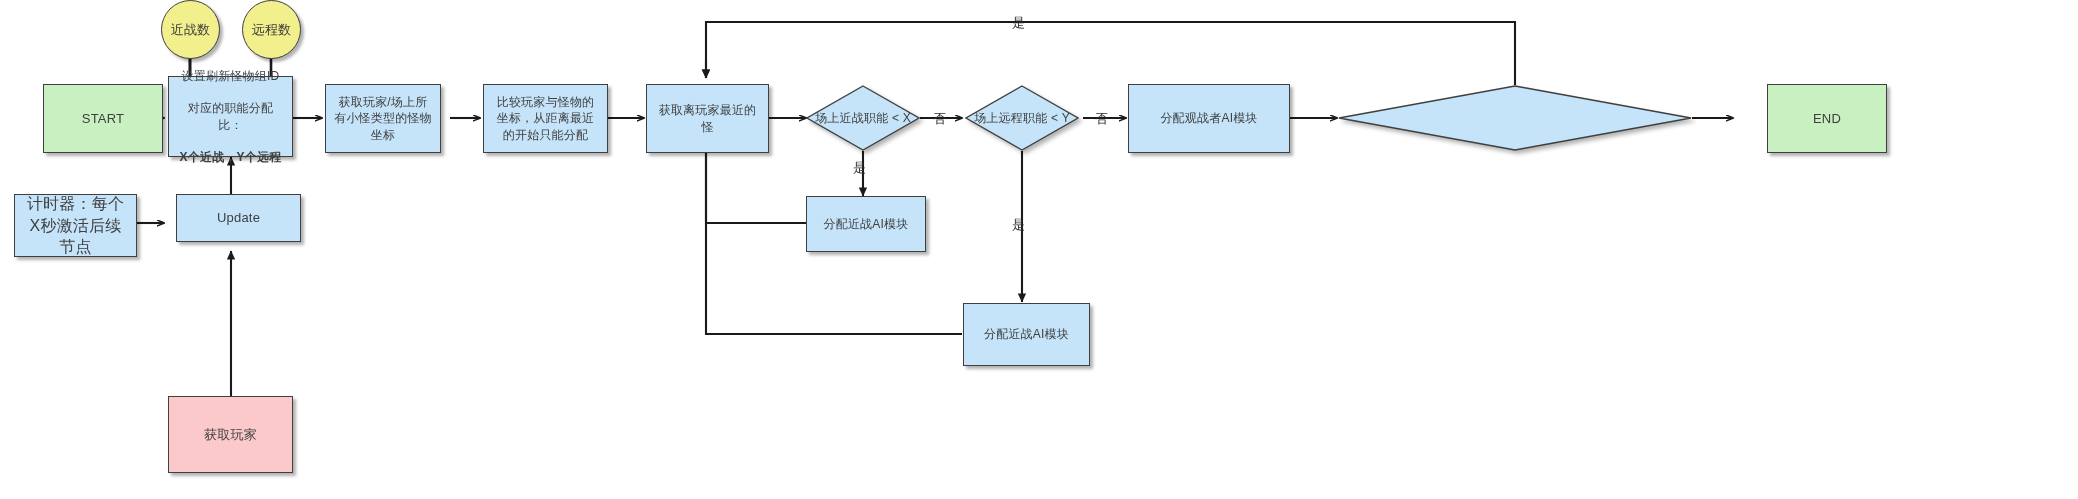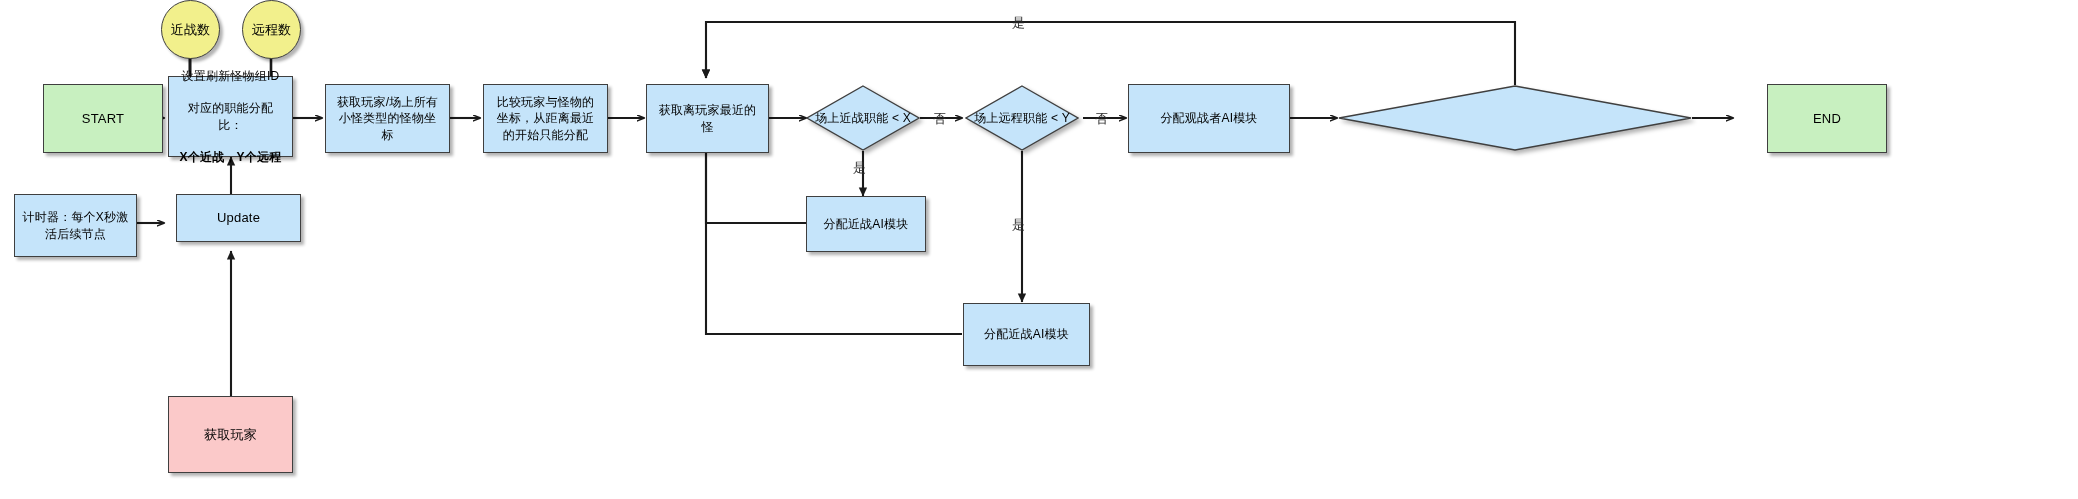--- a/index.html
+++ b/index.html
@@ -19,21 +19,21 @@
     position:absolute;left:0;top:0;width:2078px;height:499px;
     pointer-events:none;
   }
   .node{
     position:absolute;
     box-sizing:border-box;
     display:flex;
     align-items:center;
     justify-content:center;
     text-align:center;
-    color:#000000;
+    color:#404040;
     font-size:13px;
     line-height:1.35;
     letter-spacing:0.2px;
     z-index:3;
   }
   .rect{
     border:1.3px solid #3f3f3f;
     box-shadow:3px 3px 3px rgba(0,0,0,0.30);
   }
   .fill-blue{background:#c5e4fa;}
@@ -141,32 +141,32 @@
 
   <div class="node rect fill-blue" style="left:168px;top:76px;width:125px;height:81px;">
     <div class="txt" style="font-size:12px;">
       <div>设置刷新怪物组ID</div>
       <div>对应的职能分配比：</div>
       <div style="font-weight:bold;">X个近战，Y个远程</div>
     </div>
   </div>
 
   <div class="node rect fill-blue" style="left:14px;top:194px;width:123px;height:63px;">
-    <span class="txt" style="font-size:12px;">计时器：每个X秒激活后续节点</span>
+    <span class="txt" style="font-size:16px;">计时器：每个X秒激活后续节点</span>
   </div>
 
   <div class="node rect fill-blue" style="left:176px;top:194px;width:125px;height:48px;">
     <span class="txt">Update</span>
   </div>
 
   <div class="node rect fill-pink" style="left:168px;top:396px;width:125px;height:77px;">
     <span class="txt">获取玩家</span>
   </div>
 
-  <div class="node rect fill-blue" style="left:325px;top:84px;width:125px;height:69px;">
+  <div class="node rect fill-blue" style="left:325px;top:84px;width:116px;height:69px;">
     <span class="txt" style="font-size:12px;">获取玩家/场上所有小怪类型的怪物坐标</span>
   </div>
 
   <div class="node rect fill-blue" style="left:483px;top:84px;width:125px;height:69px;">
     <span class="txt" style="font-size:12px;">比较玩家与怪物的坐标，从距离最近的开始只能分配</span>
   </div>
 
   <div class="node rect fill-blue" style="left:646px;top:84px;width:123px;height:69px;">
     <span class="txt" style="font-size:12px;">获取离玩家最近的怪</span>
   </div>

